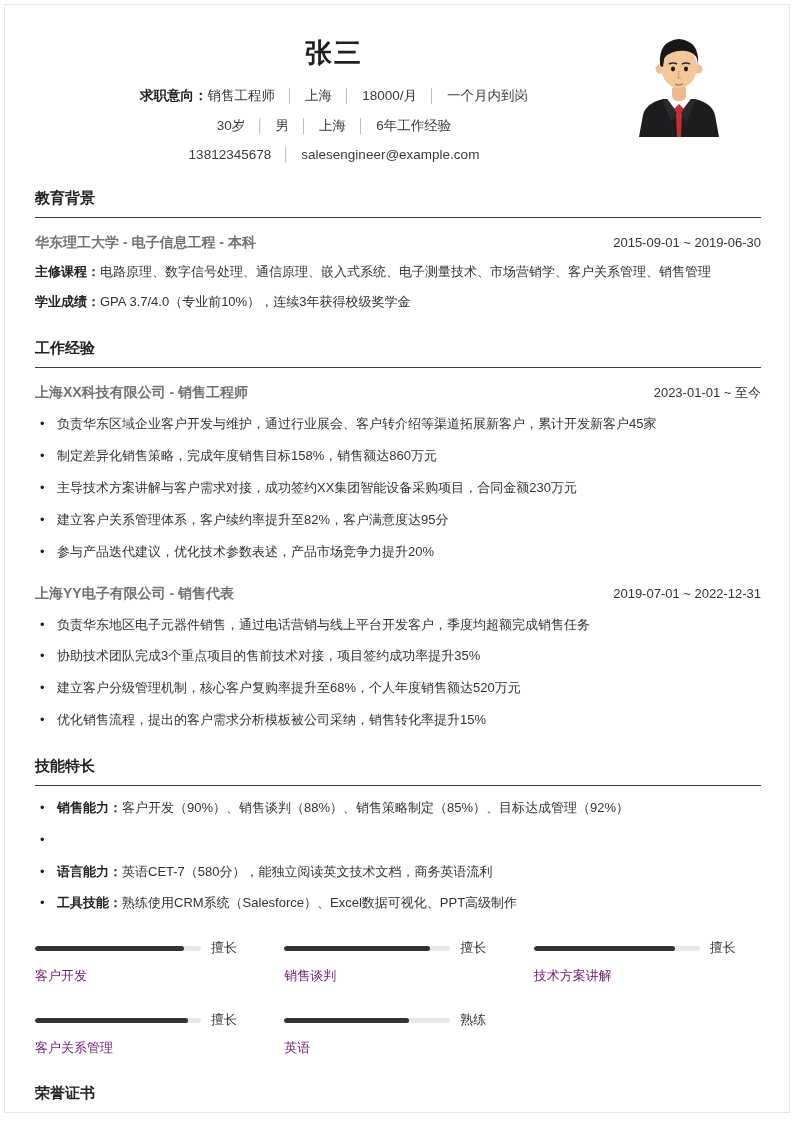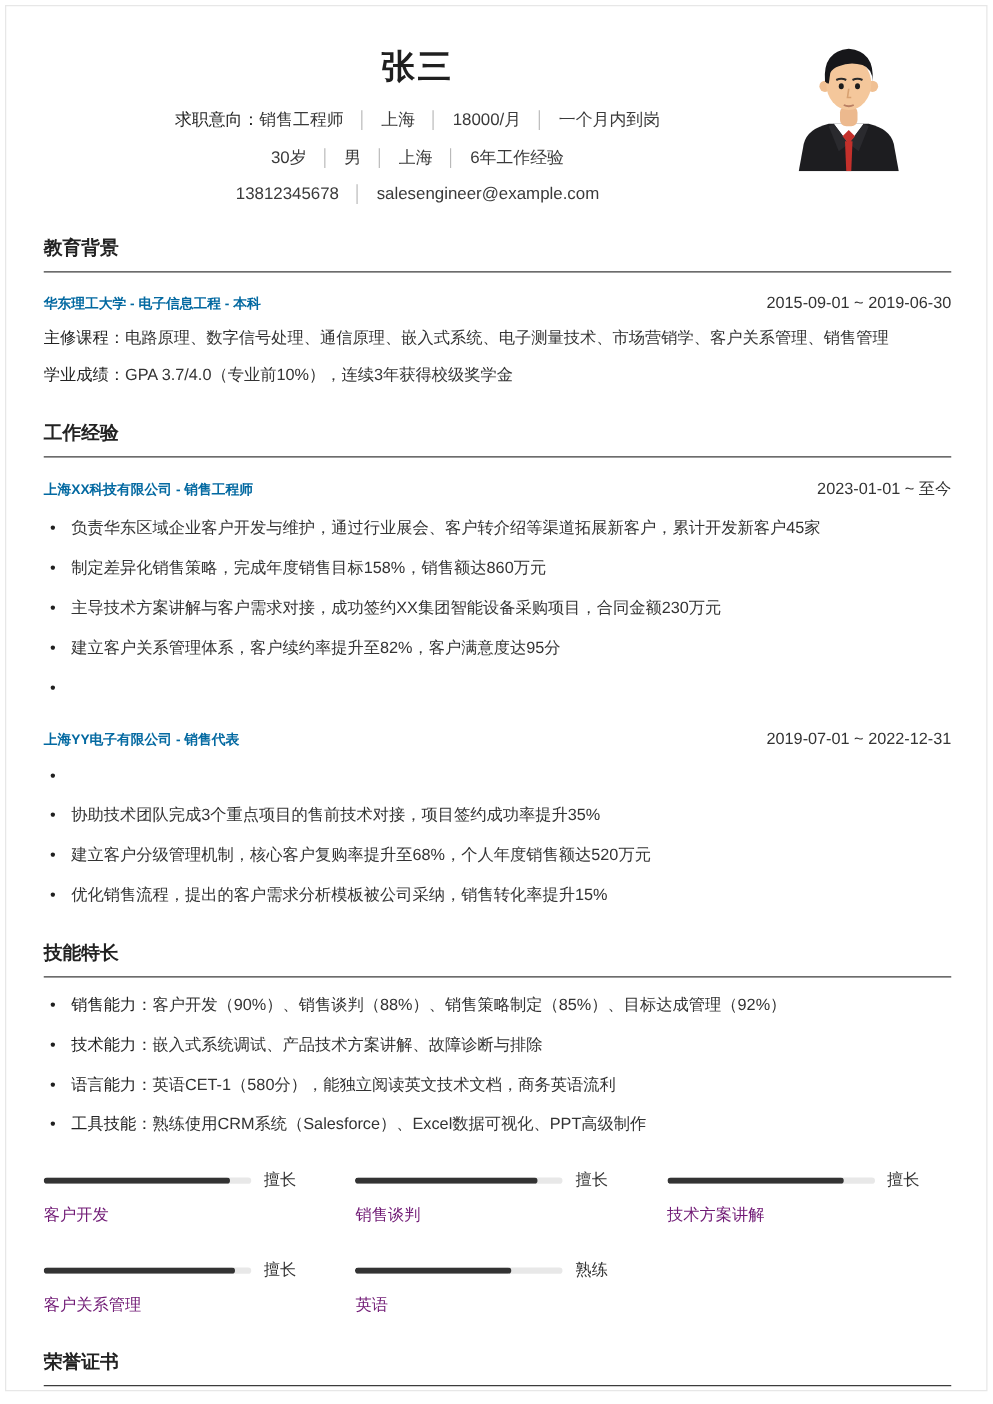--- a/index.html
+++ b/index.html
@@ -29,24 +29,24 @@
   .photo svg { width: 100%; height: 100%; display: block; }
 
   
   .section-title {
     margin: 27px 0 0 0;
     font-size: 15px; font-weight: 700; color: #222222;
     border-bottom: 1px solid #3c3c3c;
     padding-bottom: 9px;
   }
   .row-split { display: flex; justify-content: space-between; align-items: baseline; margin-top: 16px; }
-  .row-title { font-weight: 700; color: #0369a1; font-size: 11px; }
+  .row-title { font-weight: 700; color: #737373; font-size: 14px; }
   .row-date { color: #333333; font-size: 13px; }
   .info-row { margin-top: 10px; line-height: 1.55; }
-  .lbl { font-weight: 400; color: #222222; }
+  .lbl { font-weight: 700; color: #222222; }
 
   ul.bullets { list-style: none; margin: 4px 0 0 0; padding: 0; }
   ul.bullets li { display: flex; margin-top: 13px; line-height: 1.45; }
   ul.bullets .dot { width: 22px; flex: none; color: #1f1f1f; padding-left: 5px; }
   .job + .job { margin-top: 23px; }
 
   
   .bars-grid {
     display: grid;
     grid-template-columns: repeat(3, 1fr);
@@ -153,32 +153,34 @@
           <li>
               <span class="dot">•</span>
               <span>主导技术方案讲解与客户需求对接，成功签约XX集团智能设备采购项目，合同金额230万元</span>
             </li>
           <li>
               <span class="dot">•</span>
               <span>建立客户关系管理体系，客户续约率提升至82%，客户满意度达95分</span>
             </li>
           <li>
               <span class="dot">•</span>
+              <span>参与产品迭代建议，优化技术参数表述，产品市场竞争力提升20%</span>
             </li>
         </ul>
       </div>
 
       <div class="job">
         <div class="row-split">
           <span class="row-title">上海YY电子有限公司 - 销售代表</span>
           <span class="row-date">2019-07-01 ~ 2022-12-31</span>
         </div>
         <ul class="bullets">
           <li>
               <span class="dot">•</span>
+              <span>负责华东地区电子元器件销售，通过电话营销与线上平台开发客户，季度均超额完成销售任务</span>
             </li>
           <li>
               <span class="dot">•</span>
               <span>协助技术团队完成3个重点项目的售前技术对接，项目签约成功率提升35%</span>
             </li>
           <li>
               <span class="dot">•</span>
               <span>建立客户分级管理机制，核心客户复购率提升至68%，个人年度销售额达520万元</span>
             </li>
           <li>
@@ -191,25 +193,24 @@
 
     <section>
       <h2 class="section-title">技能特长</h2>
       <ul class="bullets">
         <li>
             <span class="dot">•</span>
             <span><span class="lbl">销售能力：</span><span>客户开发（90%）、销售谈判（88%）、销售策略制定（85%）、目标达成管理（92%）</span></span>
           </li>
         <li>
             <span class="dot">•</span>
-            <span><span class="lbl">技术能力：</span><span>嵌入式系统调试、产品技术方案讲解、故障诊断与排除</span></span>
-          </li>
-        <li>
-            <span class="dot">•</span>
-            <span><span class="lbl">语言能力：</span><span>英语CET-1（580分），能独立阅读英文技术文档，商务英语流利</span></span>
+          </li>
+        <li>
+            <span class="dot">•</span>
+            <span><span class="lbl">语言能力：</span><span>英语CET-7（580分），能独立阅读英文技术文档，商务英语流利</span></span>
           </li>
         <li>
             <span class="dot">•</span>
             <span><span class="lbl">工具技能：</span><span>熟练使用CRM系统（Salesforce）、Excel数据可视化、PPT高级制作</span></span>
           </li>
       </ul>
 
       <div class="bars-grid">
         <div class="bar-item">
           <div class="bar-row">

